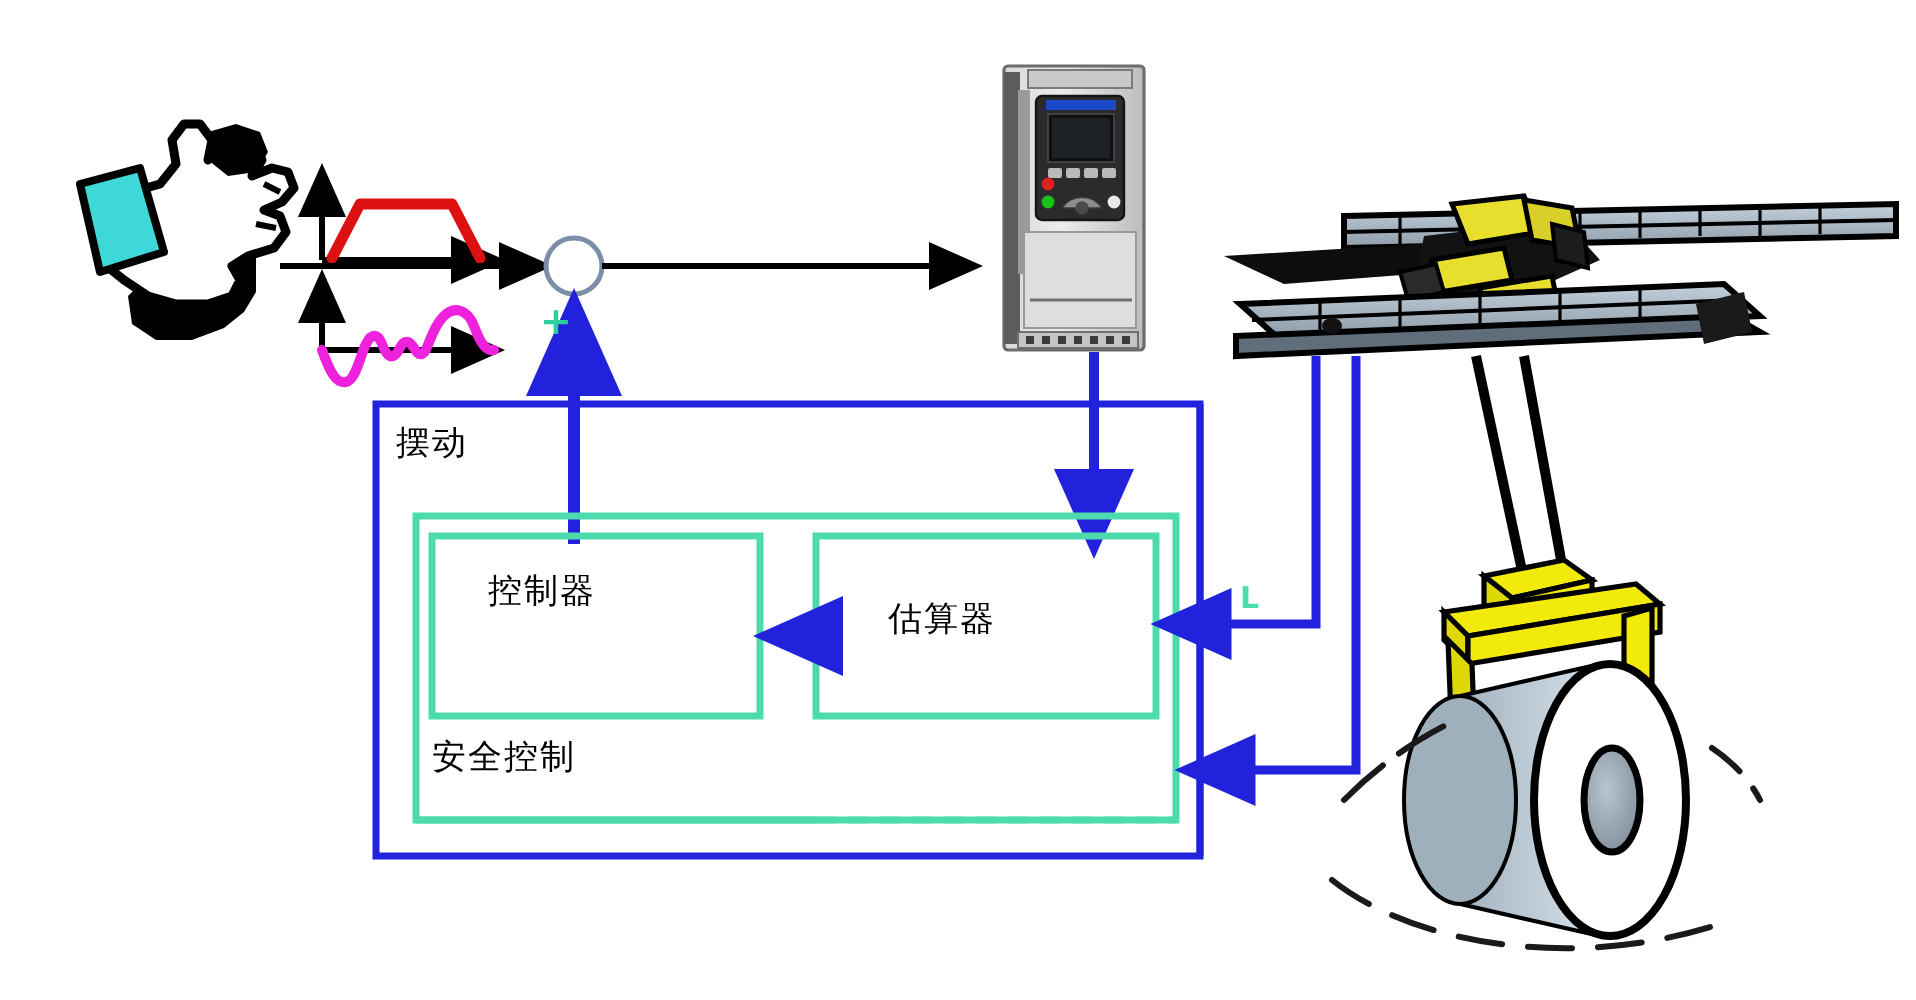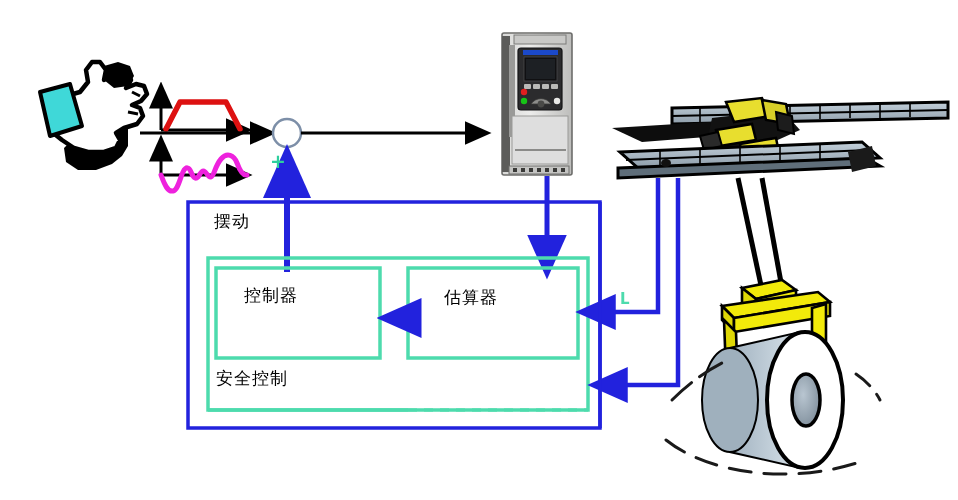--- a/index.html
+++ b/index.html
@@ -245,25 +245,25 @@
   <g stroke="#2222dd" fill="none">
 
     <path d="M658,178 L658,312 L582,312" stroke-width="4.5" marker-end="url(#arrBlue)"></path>
 
     <path d="M678,178 L678,385 L594,385" stroke-width="4.5" marker-end="url(#arrBlue)"></path>
 
     <line x1="600" y1="202" x2="600" y2="428" stroke-width="3.5"></line>
   </g>
 </svg>
 
-<div class="lbl lbl-cn" style="left:214px; top:210px;">摆动</div>
+<div class="lbl lbl-cn" style="left:198px; top:210px;">摆动</div>
 
 <div class="lbl lbl-cn" style="left:244px; top:284px;">控制器</div>
 
-<div class="lbl lbl-cn" style="left:444px; top:286px;">估算器</div>
+<div class="lbl lbl-cn" style="left:444px; top:298px;">估算器</div>
 
 <div class="lbl lbl-cn" style="left:216px; top:367px;text-align:center;">安全控制</div>
 
 <div class="lbl lbl-L" style="left:620px; top:290px;">L</div>
 
 <div class="lbl lbl-plus" style="left:270px; top:150px;">+</div>
 
 </div>
 
 </body></html>

